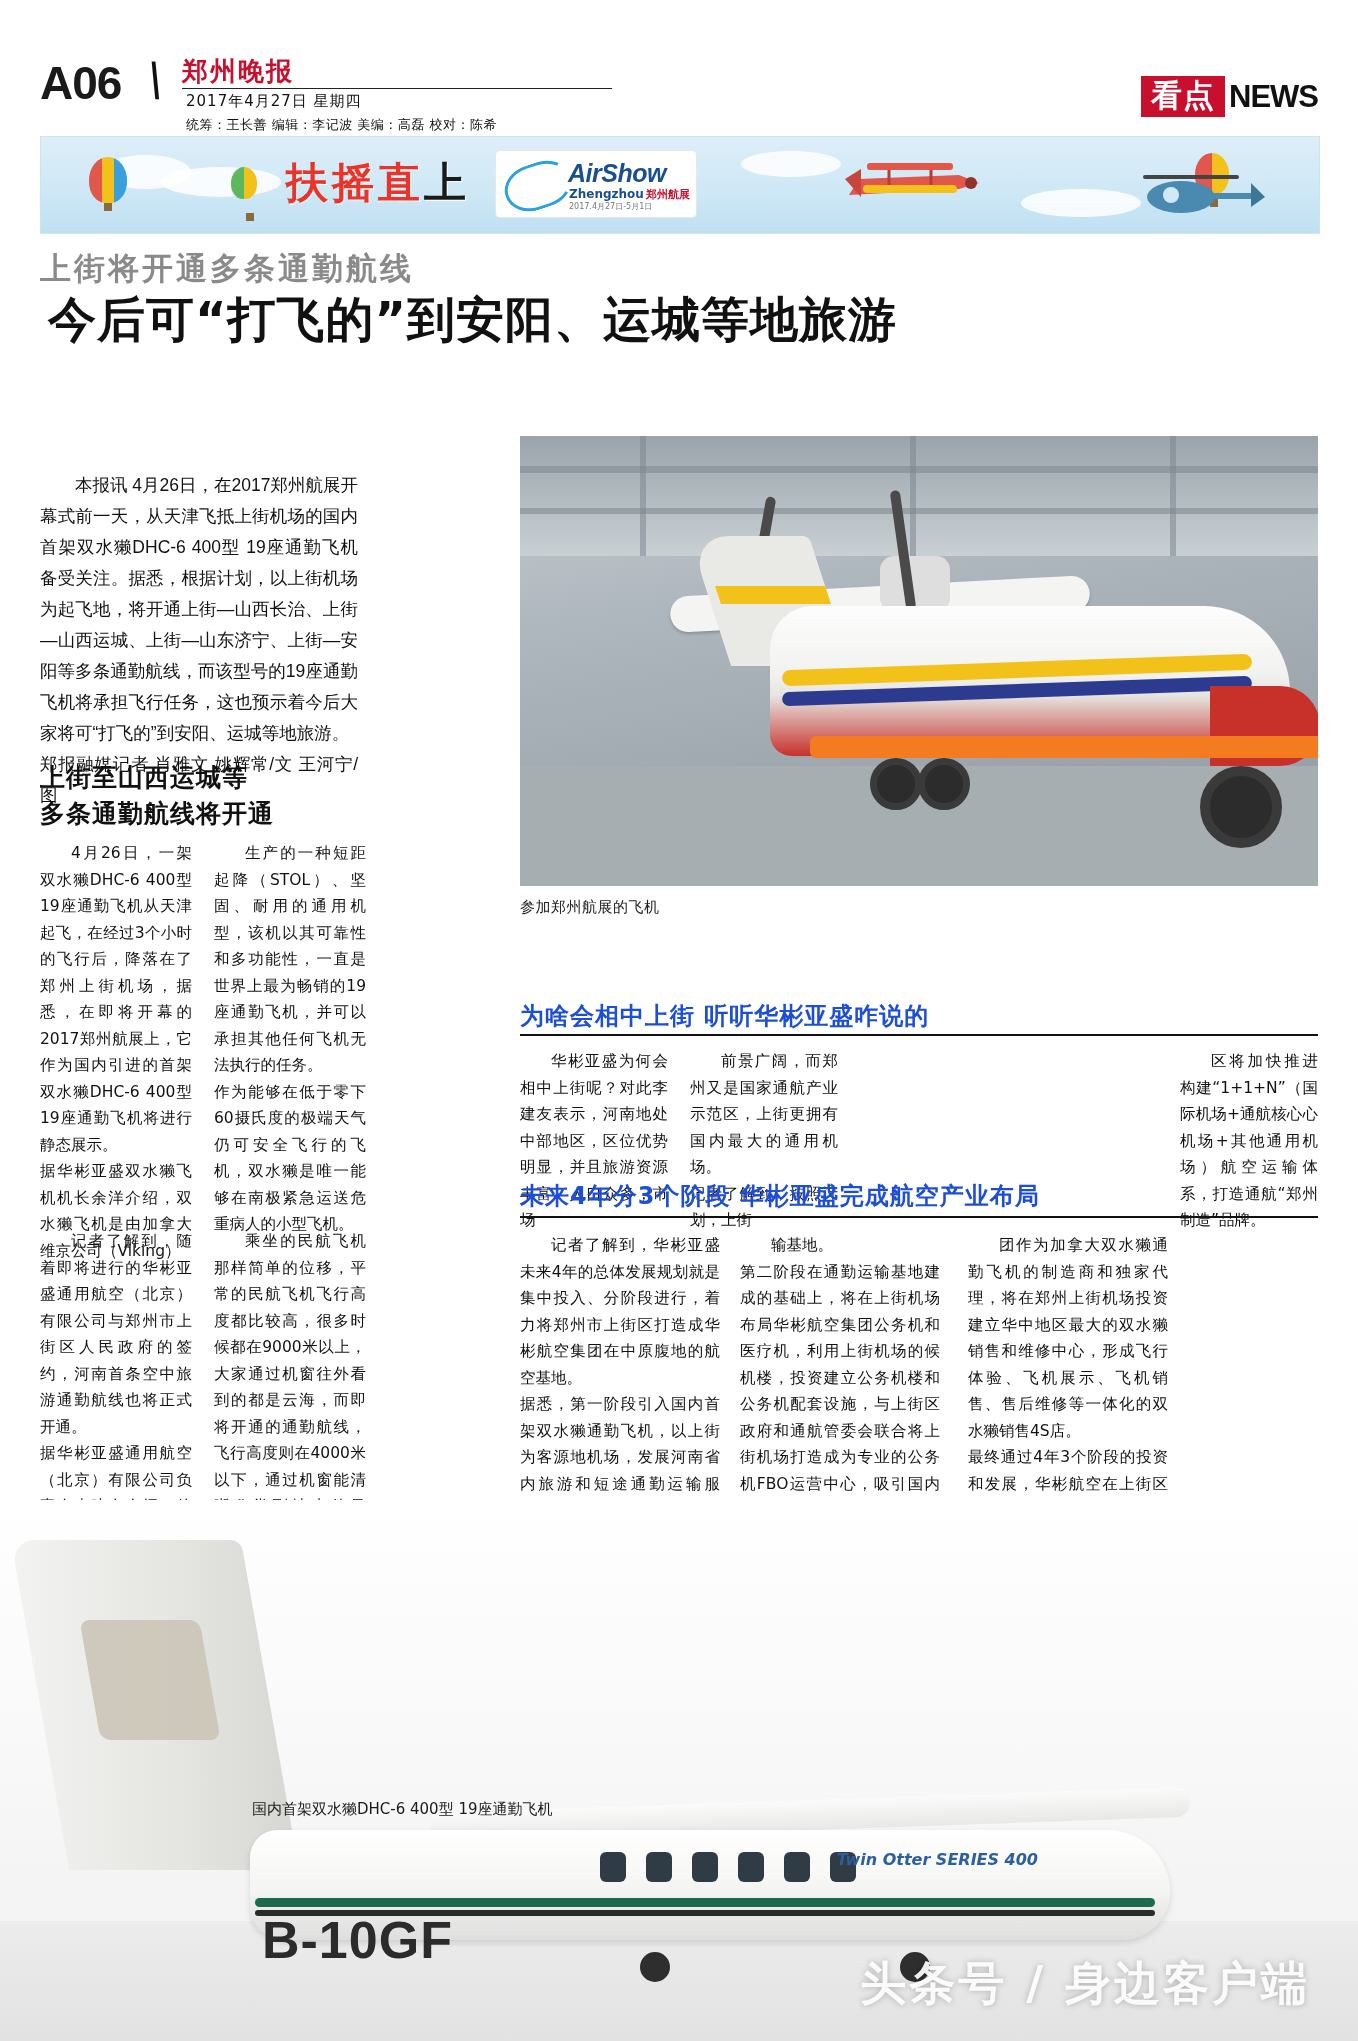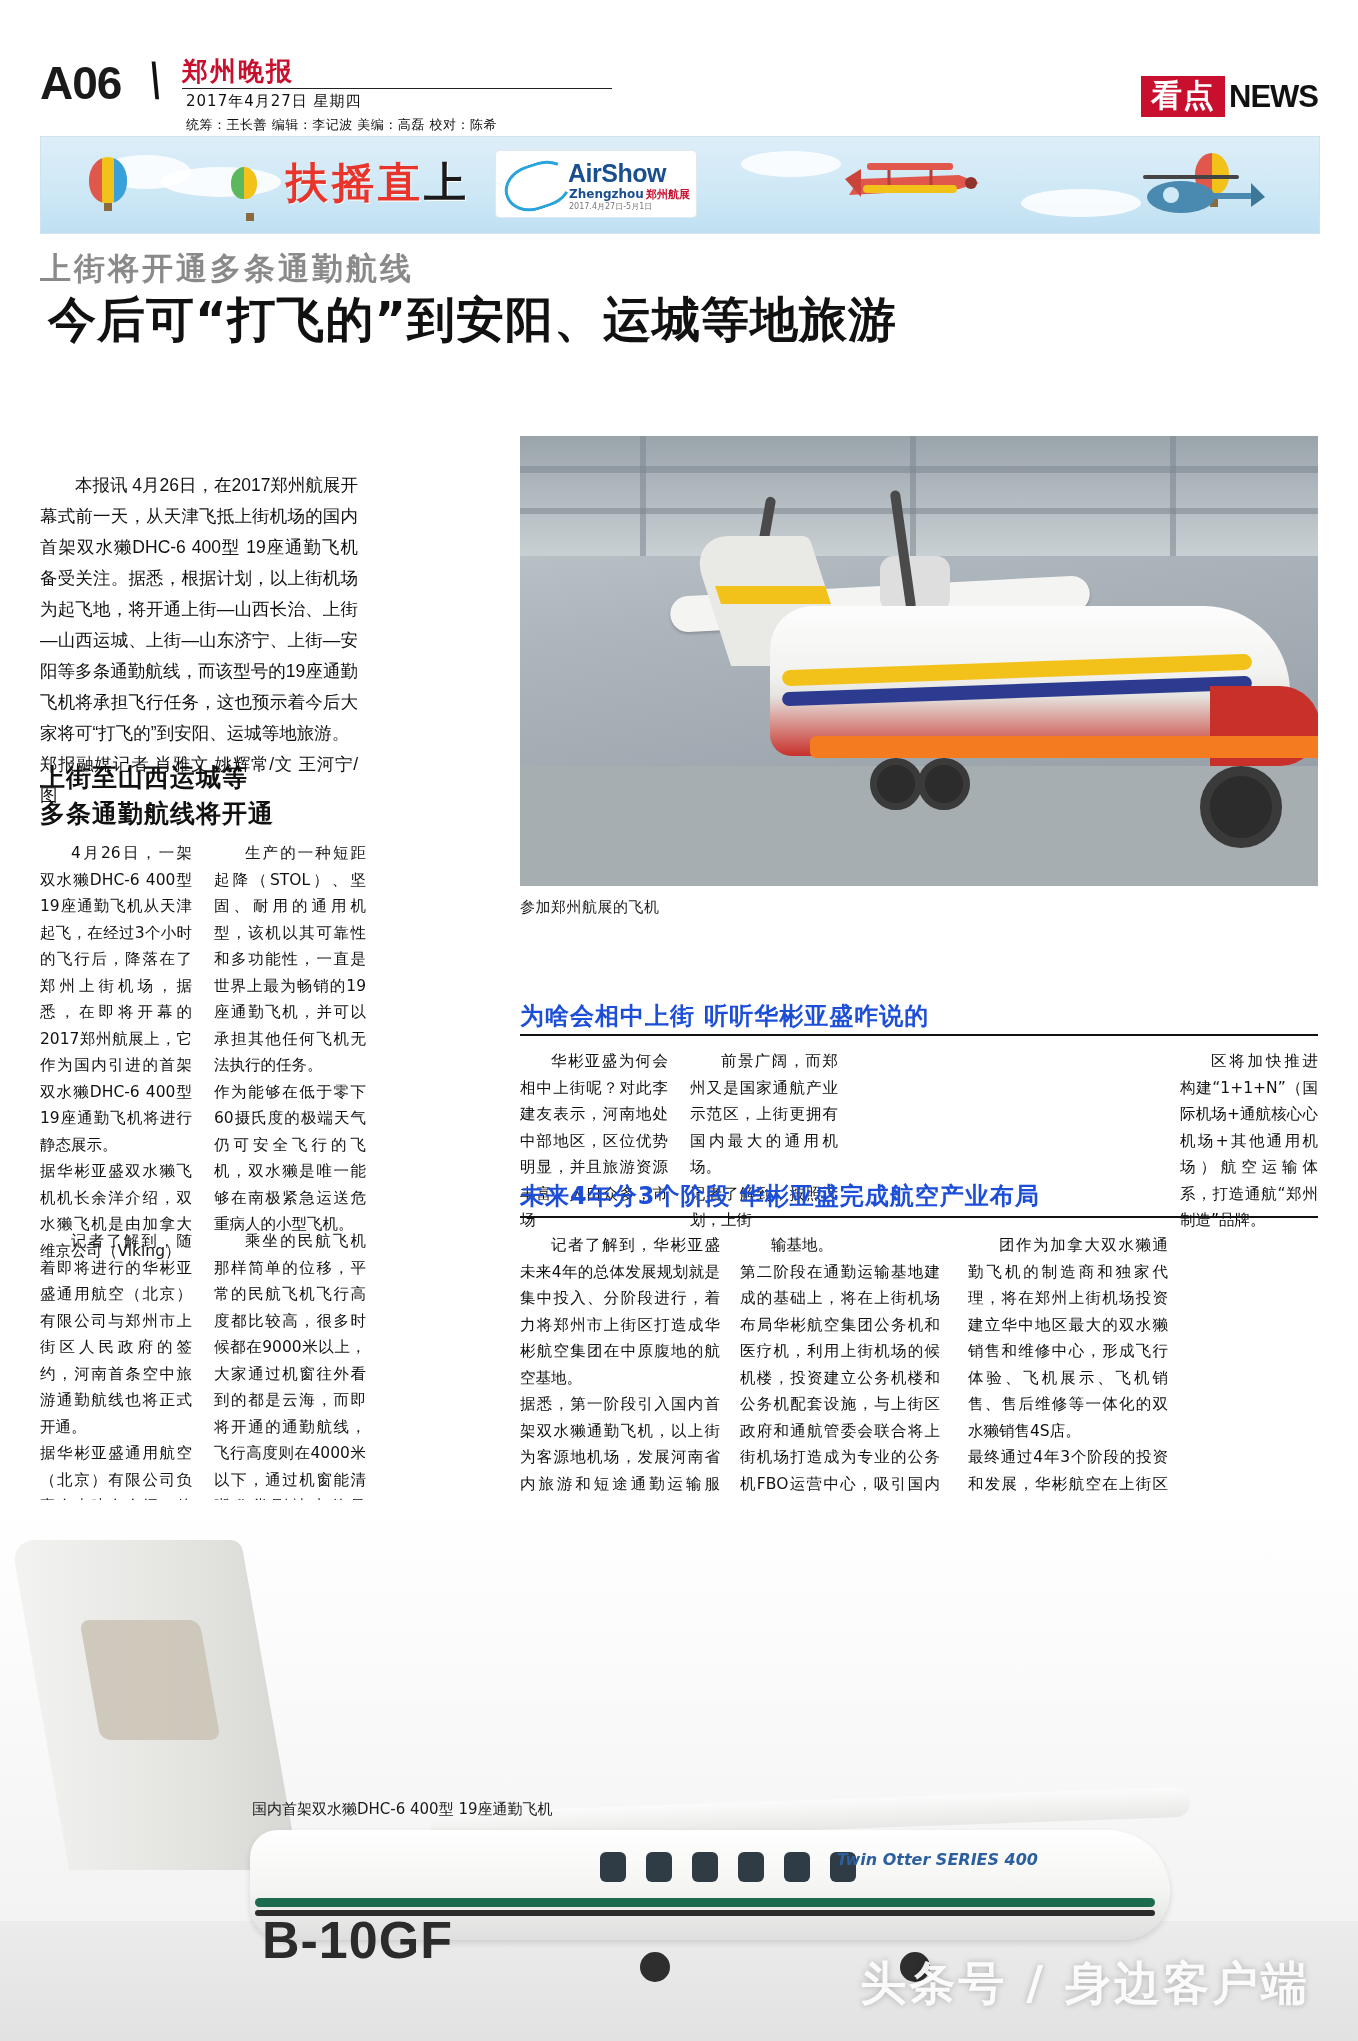--- a/index.html
+++ b/index.html
@@ -56,21 +56,21 @@
     position:absolute;left:455px;top:14px;width:200px;height:66px;background:#fff;
     border-radius:4px;box-shadow:0 0 0 1px #dfe9ef;
   }
   .as-swoosh{
     position:absolute;left:8px;top:12px;width:62px;height:40px;
     border:3px solid #29a3dc;border-radius:50%/60%;
     border-right-color:transparent;transform:rotate(-18deg);
   }
   .as-name{
     position:absolute;left:72px;top:8px;font-size:25px;font-weight:bold;color:#1a4f8f;
-    font-family:"Liberation Sans",sans-serif;letter-spacing:-0.5px;
+    font-family:"Liberation Sans",sans-serif;letter-spacing:-0.5px;font-style:italic;
   }
   .as-sub{position:absolute;left:73px;top:36px;font-size:12px;color:#1a4f8f;font-weight:bold;}
   .as-sub2{position:absolute;left:73px;top:50px;font-size:8px;color:#777;}
   .as-cn{position:absolute;left:150px;top:36px;font-size:11px;color:#c8102e;font-weight:bold;}
   .balloon{position:absolute;width:38px;height:46px;border-radius:50% 50% 45% 45%;}
   .balloon:after{content:"";position:absolute;left:15px;top:46px;width:8px;height:8px;background:#8a6b3f;}
   .plane-red{position:absolute;right:330px;top:12px;width:150px;height:70px;}
   .heli{position:absolute;right:50px;top:30px;width:130px;height:52px;}
 
   

